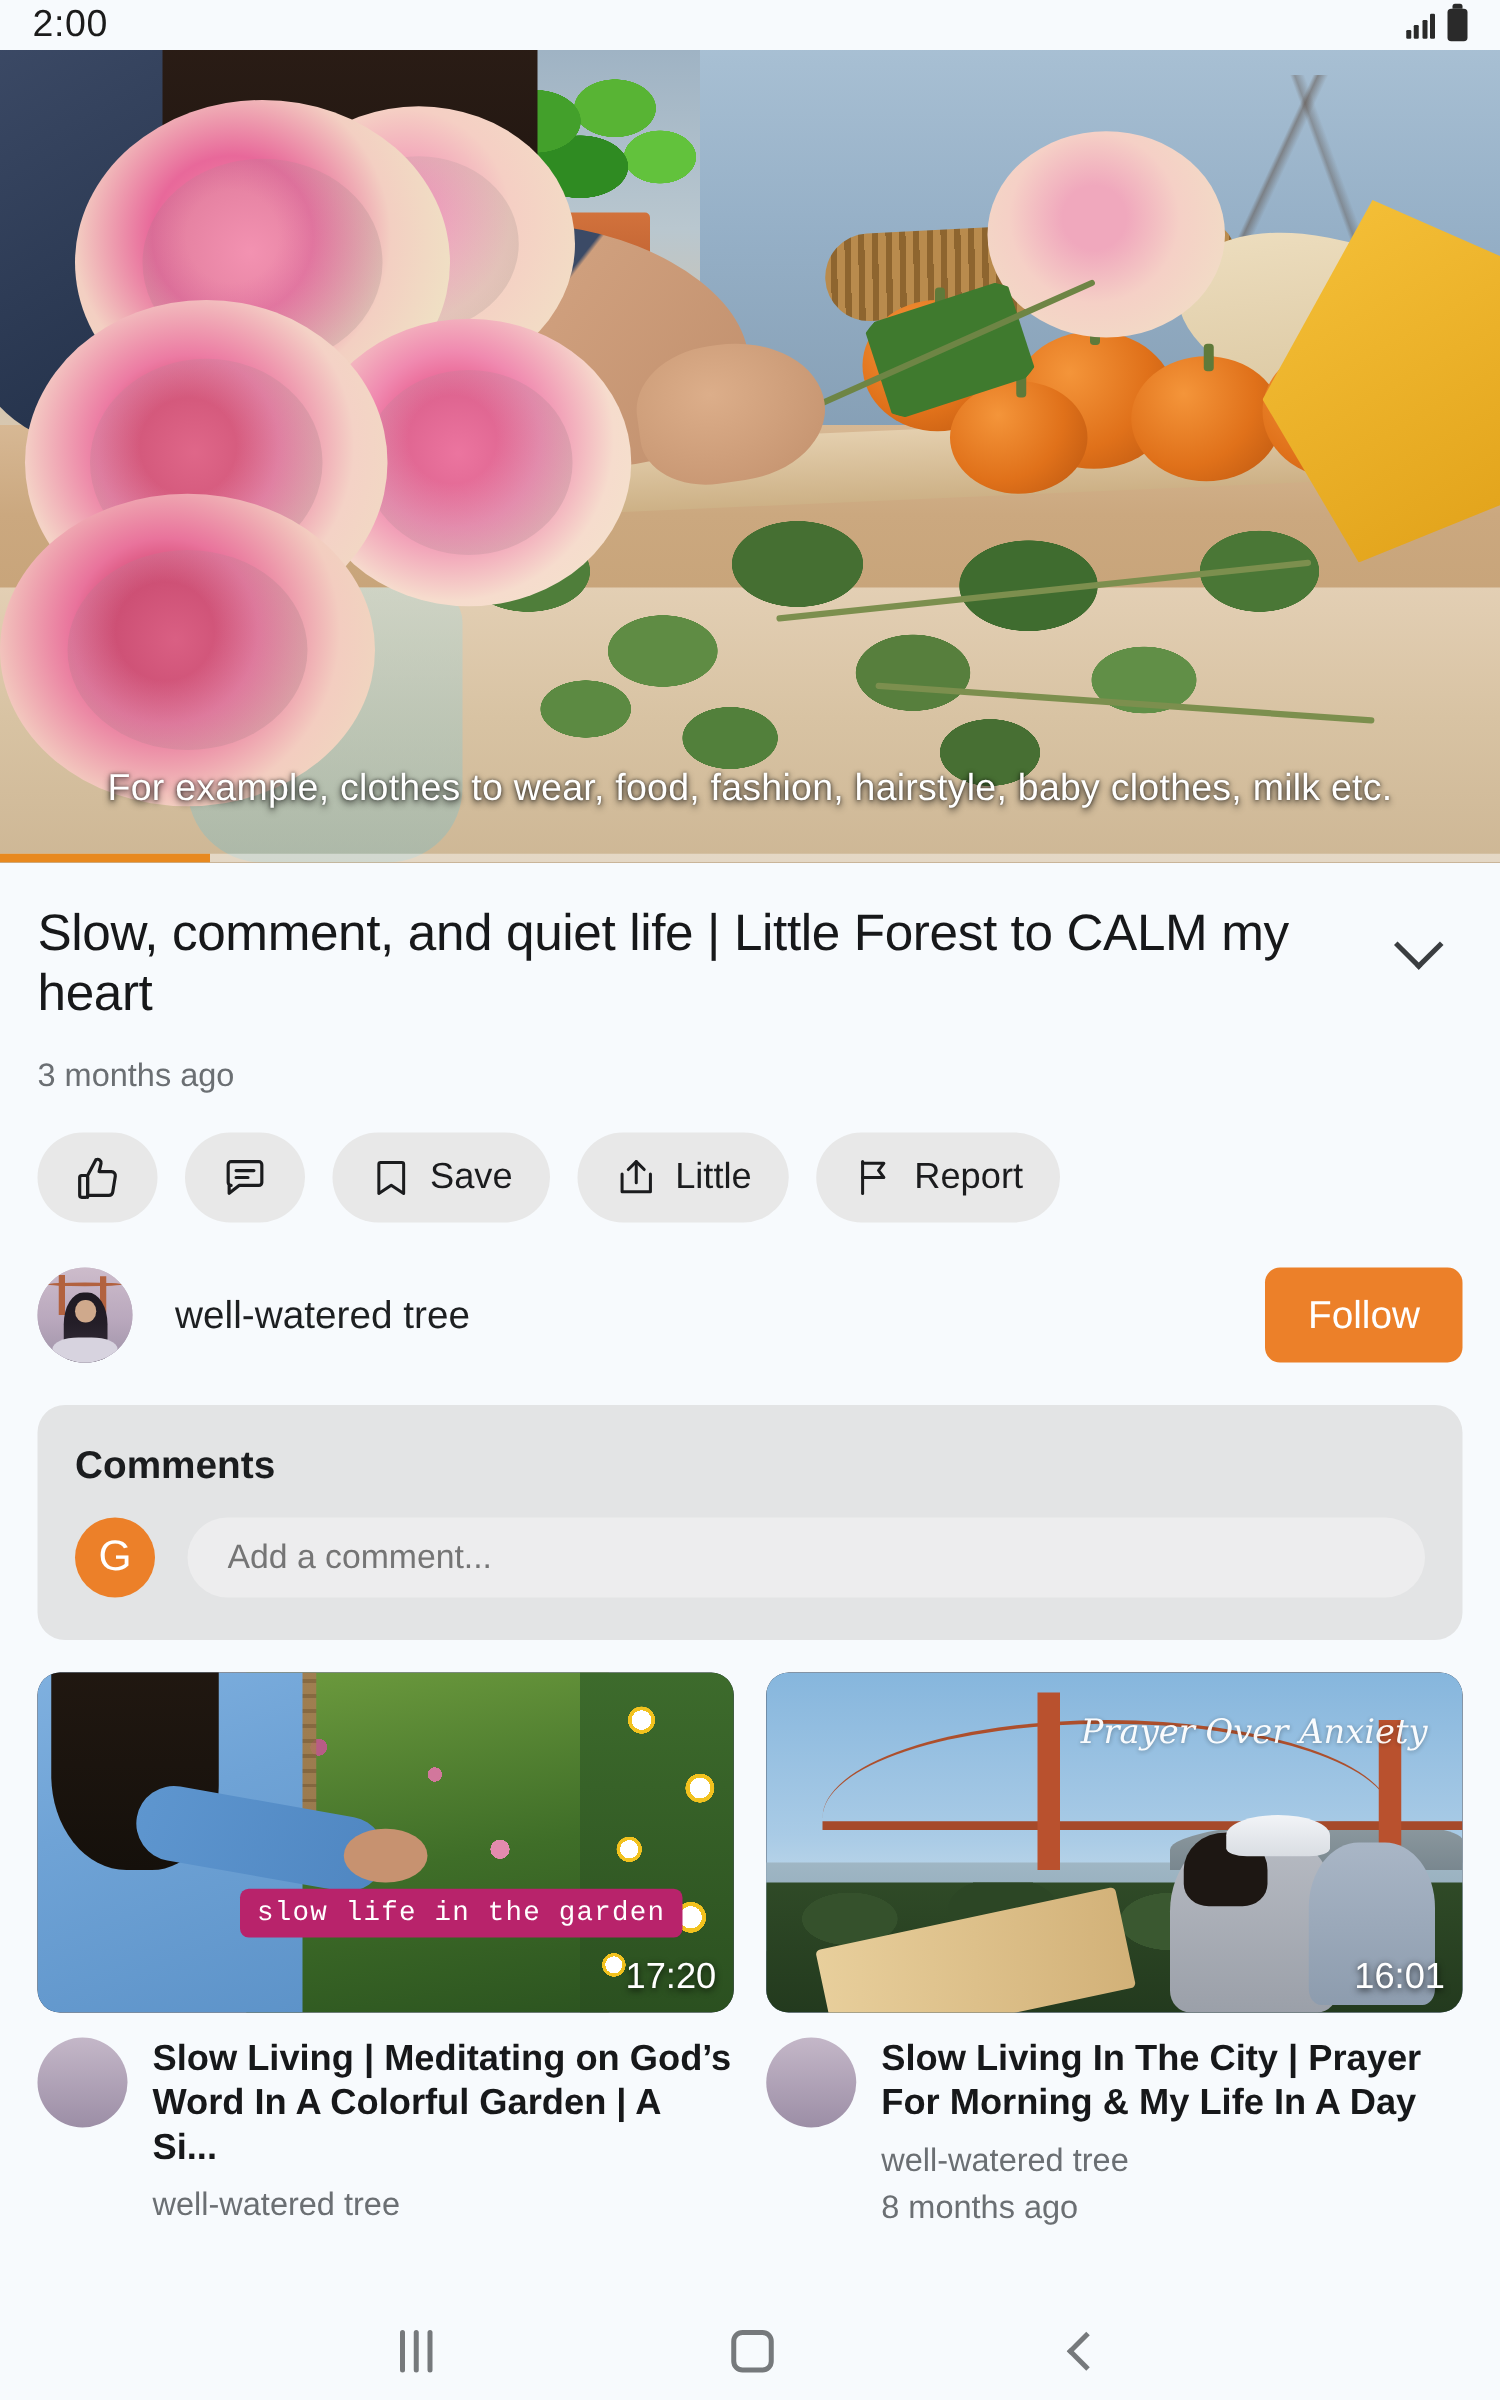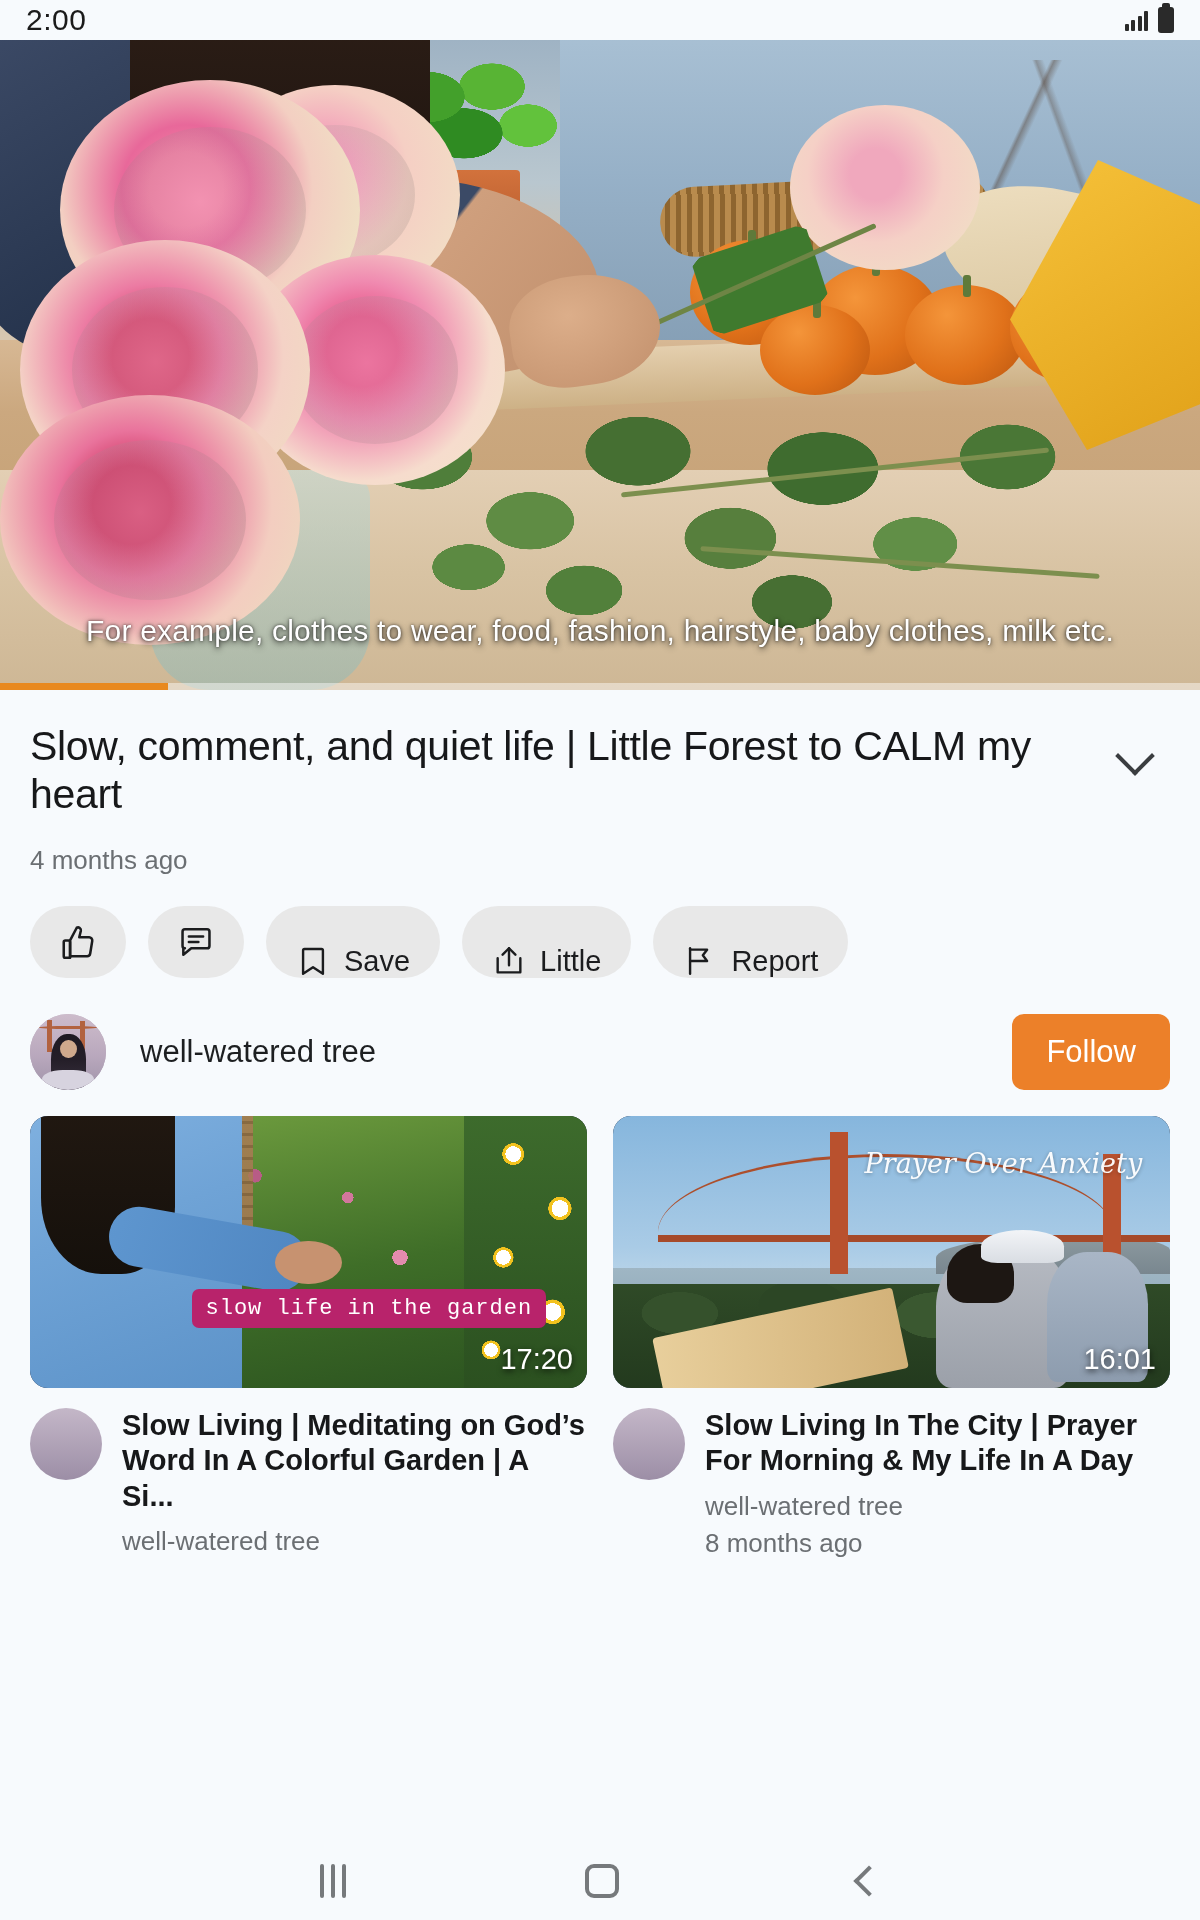--- a/index.html
+++ b/index.html
@@ -160,21 +160,21 @@
      flex:0 0 70px; margin-top:6px; }
   .chev { width:28px; height:28px; border-right:4px solid #3a3d40; border-bottom:4px solid #3a3d40;
      transform:rotate(45deg) translate(-5px,-5px); }
 
   .posted { font-size:26px; color:#6b6f73; margin-top:26px; }
 
   .actions { display:flex; gap:22px; margin-top:30px; }
   .pill { background:#e8e8e8; border-radius:40px; height:72px; display:flex; align-items:center;
      justify-content:center; gap:14px; color:#1b1c1e; font-size:29px; }
   .pill.icon-only { width:96px; }
-  .pill.with-label { padding:0 30px;align-items:flex-end; }
+  .pill.with-label { padding:0 30px; }
   .pill svg { display:block; }
 
   .channel { display:flex; align-items:center; margin-top:36px; }
   .avatar { width:76px; height:76px; border-radius:50%; overflow:hidden; flex:0 0 76px; position:relative;
      background:linear-gradient(180deg,#c4b7c8 0%,#b3a3b6 40%,#9c8ea6 100%); }
   .avatar .gg-sky { position:absolute; inset:0; background:linear-gradient(180deg,#cdbccb,#b9a8bd 55%,#9f93a8 100%); }
   .avatar .gg-tower { position:absolute; left:22%; top:8%; width:7%; height:42%; background:#b2623f; }
   .avatar .gg-tower2 { position:absolute; left:66%; top:10%; width:6%; height:38%; background:#b2623f; }
   .avatar .gg-span { position:absolute; left:10%; top:16%; width:80%; height:4%; background:#b2623f; border-radius:50%; }
   .avatar .gg-head { position:absolute; left:28%; top:26%; width:46%; height:74%;
@@ -346,21 +346,21 @@
 
   <div class="content">
 
     <div class="title-row">
       <div class="title">Slow, comment, and quiet life | Little Forest  to CALM my heart</div>
       <div class="chev-btn">
         <span class="chev"></span>
       </div>
     </div>
 
-    <div class="posted">4 months ago</div>
+    <div class="posted">3 months ago</div>
 
     <div class="actions">
 
       <div class="pill icon-only">
         <span>
           <svg width="38" height="38" viewBox="0 0 24 24" fill="none" stroke="#1b1c1e" stroke-width="1.6" stroke-linecap="round" stroke-linejoin="round">
             <path d="M7 22V11M7 11l4.2-8a1.8 1.8 0 0 1 2.6 1.9L12.8 9H19a2 2 0 0 1 2 2.3l-1.3 8A2 2 0 0 1 17.7 21H7"></path>
             <rect x="3" y="11" width="4" height="11" rx="1"></rect>
           </svg>
         </span>
@@ -414,20 +414,27 @@
         <span class="gg-tower"></span>
           <span class="gg-tower2"></span>
         <span class="gg-head"></span>
           <span class="gg-face"></span>
           <span class="gg-coat"></span>
       </div>
       <div class="channel-name">well-watered tree</div>
       <button class="follow-btn" style="background: rgb(236, 128, 41);">Follow</button>
     </div>
 
+    <div class="comments-card">
+      <div class="comments-title">Comments</div>
+      <div class="comment-row">
+        <div class="g-avatar" style="background: rgb(236, 128, 41);">G</div>
+        <input class="comment-input" type="text" placeholder="Add a comment..." style="">
+      </div>
+    </div>
 
 
     <div class="related-grid">
 
       <div class="rel-card">
         <div class="thumb">
           <span class="t1-garden"></span>
           <span class="t1-bricks"></span>
           <span class="t1-left"></span>
           <span class="t1-hair"></span>

